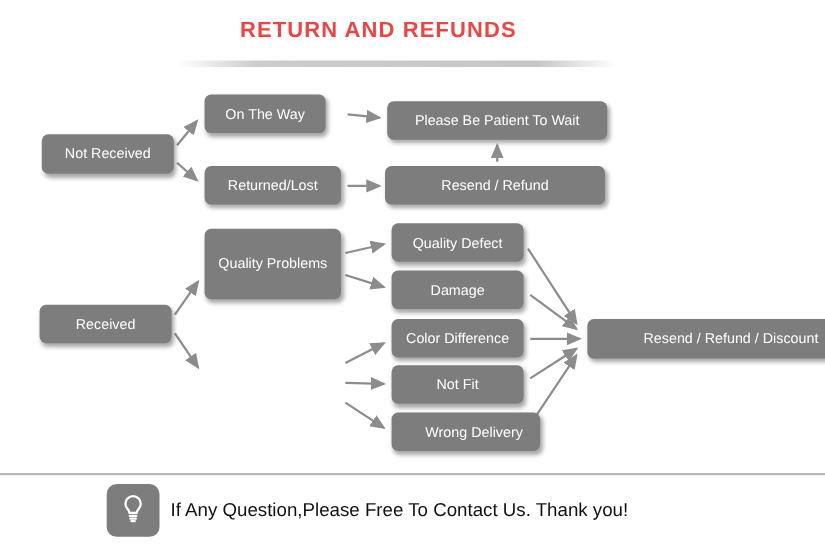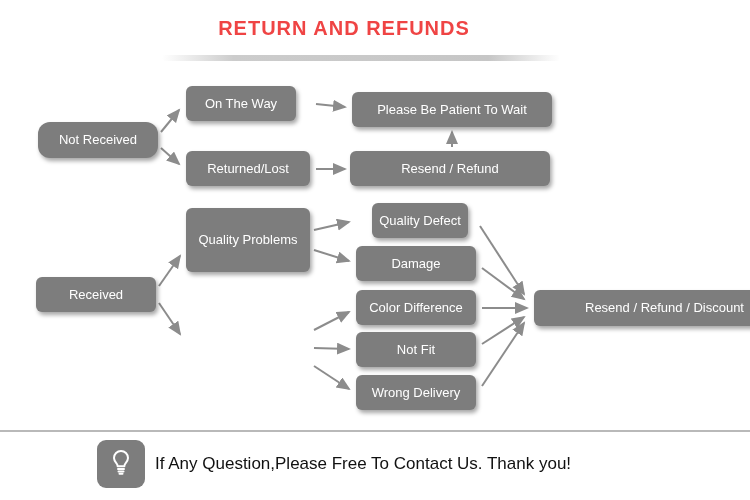--- a/index.html
+++ b/index.html
@@ -47,32 +47,32 @@
       <line x1="314" y1="348" x2="349" y2="349" marker-end="url(#ah)"></line>
       <line x1="314" y1="366" x2="349" y2="389" marker-end="url(#ah)"></line>
       <line x1="480" y1="226" x2="524" y2="294" marker-end="url(#ah)"></line>
       <line x1="482" y1="268" x2="524" y2="299" marker-end="url(#ah)"></line>
       <line x1="482" y1="308" x2="527" y2="308" marker-end="url(#ah)"></line>
       <line x1="482" y1="344" x2="524" y2="317" marker-end="url(#ah)"></line>
       <line x1="482" y1="386" x2="524" y2="323" marker-end="url(#ah)"></line>
     </g>
   </svg>
 
-  <div class="node" style="left:38px;top:122px;width:120px;height:36px;border-radius:12px;">Not Received</div>
+  <div class="node" style="left:38px;top:122px;width:120px;height:36px;">Not Received</div>
   <div class="node" style="left:186px;top:86px;width:110px;height:35px;">On The Way</div>
   <div class="node" style="left:186px;top:151px;width:124px;height:35px;">Returned/Lost</div>
   <div class="node" style="left:352px;top:92px;width:200px;height:35px;">Please Be Patient To Wait</div>
   <div class="node" style="left:350px;top:151px;width:200px;height:35px;">Resend / Refund</div>
   <div class="node" style="left:36px;top:277px;width:120px;height:35px;">Received</div>
   <div class="node" style="left:186px;top:208px;width:124px;height:64px;">Quality Problems</div>
-  <div class="node" style="left:372px;top:203px;width:96px;height:35px;text-align:center;">Quality Defect</div>
+  <div class="node" style="left:356px;top:203px;width:120px;height:35px;text-align:center;">Quality Defect</div>
   <div class="node" style="left:356px;top:246px;width:120px;height:35px;">Damage</div>
   <div class="node" style="left:356px;top:290px;width:120px;height:35px;">Color Difference</div>
   <div class="node" style="left:356px;top:332px;width:120px;height:35px;">Not Fit</div>
-  <div class="node" style="left:356px;top:375px;width:120px;height:35px;">Wrong Delivery</div>
+  <div class="node" style="left:356px;top:375px;width:120px;height:35px;padding-left:15px;">Wrong Delivery</div>
   <div class="node" style="left:534px;top:290px;width:191px;height:36px;padding-left:35px;">Resend / Refund / Discount</div>
 
   <div class="divider"></div>
   <div class="tip-icon-box">
     <span>
       <svg width="30" height="30" viewBox="0 0 24 24" fill="none" stroke="#ffffff" stroke-width="1.6" stroke-linecap="round" stroke-linejoin="round">
         <path d="M12 3.2 a5.6 5.6 0 0 1 5.6 5.6 c0 2.1-1.1 3.3-2 4.3 c-.6.7-.9 1.4-.9 2.3 h-5.4 c0-.9-.3-1.6-.9-2.3 c-.9-1-2-2.2-2-4.3 A5.6 5.6 0 0 1 12 3.2 z"></path>
         <line x1="9.6" y1="17.6" x2="14.4" y2="17.6"></line>
         <line x1="10" y1="19.6" x2="14" y2="19.6"></line>
         <line x1="10.8" y1="21.4" x2="13.2" y2="21.4"></line>

